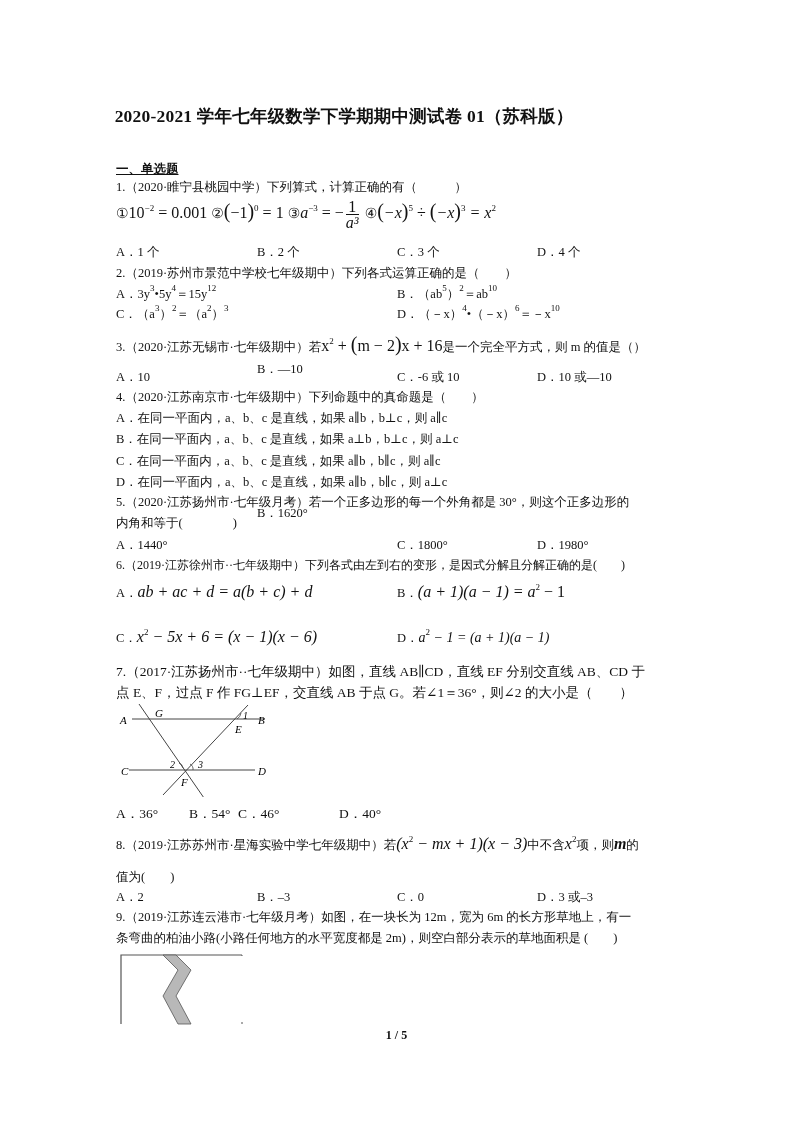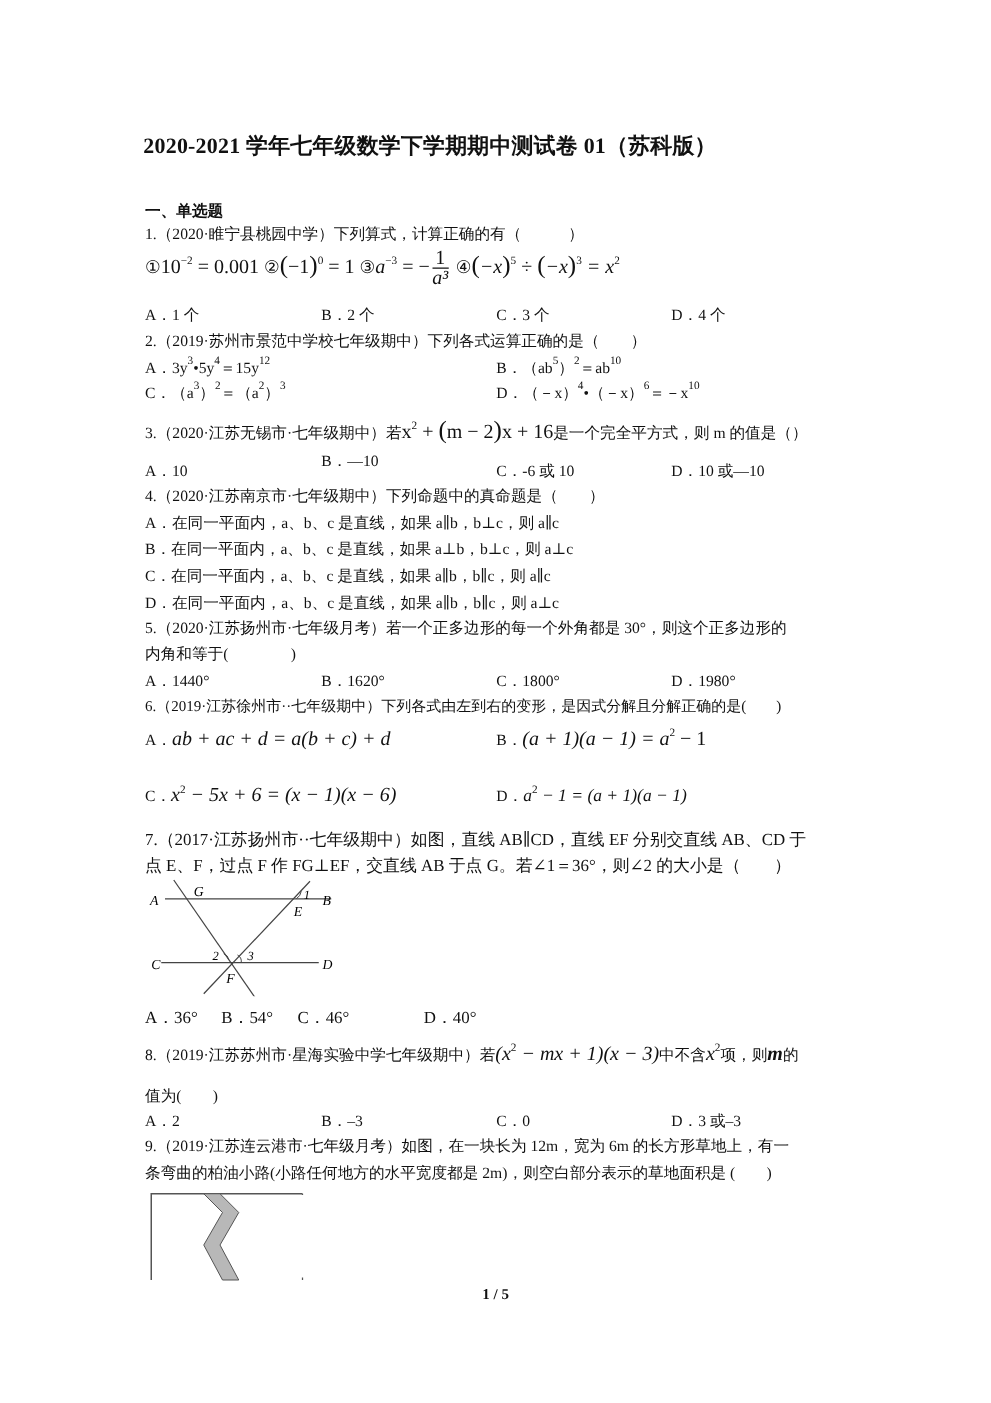--- a/index.html
+++ b/index.html
@@ -18,21 +18,21 @@
   .frac .den { display:block; font-style:italic; }
   .circ { font-size:14px; }
   .footer { left:0; width:793px; top:1028px; text-align:center; font-size:12px; font-weight:bold; }
   svg text { font-family:"Liberation Serif","DejaVu Serif",serif; font-style:italic; }
 </style>
 </head>
 <body>
 
 <div class="abs title">2020-2021 学年七年级数学下学期期中测试卷 01（苏科版）</div>
 
-<div class="abs sec" style="left:116px;top:161px;">一、单选题</div>
+<div class="abs sec" style="left:116px;top:161px;text-decoration:underline;">一、单选题</div>
 
 <div class="abs line" style="left:116px;top:179px;">1.（2020·睢宁县桃园中学）下列算式，计算正确的有（　　　）</div>
 <div class="abs math" style="left:116px;top:199px;">
   <span class="circ">①</span><span>10</span><sup>−2</sup><span> = 0.001</span>
   <span class="circ">②</span><span class="bigp">(</span><span>−1</span><span class="bigp">)</span><sup>0</sup><span> = 1</span>
   <span class="circ">③</span><span class="mi">a</span><sup>−3</sup><span> = −</span><span class="frac"><span class="num">1</span><span class="den">a³</span></span>
   <span class="circ">④</span><span class="bigp">(</span><span class="mi">−x</span><span class="bigp">)</span><sup>5</sup><span> ÷ </span><span class="bigp">(</span><span class="mi">−x</span><span class="bigp">)</span><sup>3</sup><span class="mi"> = x</span><sup>2</sup>
 </div>
 <div class="abs line" style="left:116px;top:244px;">A．1 个</div>
 <div class="abs line" style="left:257px;top:244px;">B．2 个</div>
@@ -63,21 +63,21 @@
 
 <div class="abs line" style="left:116px;top:389px;">4.（2020·江苏南京市·七年级期中）下列命题中的真命题是（　　）</div>
 <div class="abs line" style="left:116px;top:410px;">A．在同一平面内，a、b、c 是直线，如果 a∥b，b⊥c，则 a∥c</div>
 <div class="abs line" style="left:116px;top:431px;text-align:center;">B．在同一平面内，a、b、c 是直线，如果 a⊥b，b⊥c，则 a⊥c</div>
 <div class="abs line" style="left:116px;top:453px;">C．在同一平面内，a、b、c 是直线，如果 a∥b，b∥c，则 a∥c</div>
 <div class="abs line" style="left:116px;top:474px;">D．在同一平面内，a、b、c 是直线，如果 a∥b，b∥c，则 a⊥c</div>
 
 <div class="abs line" style="left:116px;top:494px;">5.（2020·江苏扬州市·七年级月考）若一个正多边形的每一个外角都是 30°，则这个正多边形的</div>
 <div class="abs line" style="left:116px;top:515px;">内角和等于(　　　　)</div>
 <div class="abs line" style="left:116px;top:537px;">A．1440°</div>
-<div class="abs line" style="left:257px;top:537px;text-align:right;">B．1620°</div>
+<div class="abs line" style="left:257px;top:505px;text-align:right;">B．1620°</div>
 <div class="abs line" style="left:397px;top:537px;">C．1800°</div>
 <div class="abs line" style="left:537px;top:537px;">D．1980°</div>
 
 <div class="abs line" style="left:116px;top:557px;font-size:12px;">6.（2019·江苏徐州市··七年级期中）下列各式由左到右的变形，是因式分解且分解正确的是(　　)</div>
 <div class="abs" style="left:116px;top:583px;">
   <span class="line">A．</span><span class="math mi">ab + ac + d = a(b + c) + d</span>
 </div>
 <div class="abs" style="left:397px;top:583px;">
   <span class="line">B．</span><span class="math mi">(a + 1)(a − 1) = a</span><sup>2</sup><span class="math"> − 1</span>
 </div>
@@ -103,21 +103,21 @@
   <text x="128" y="17" font-size="10">1</text>
   <text x="143" y="22" font-size="11">B</text>
   <text x="120" y="31" font-size="11">E</text>
   <text x="6" y="73" font-size="11">C</text>
   <text x="55" y="66" font-size="10">2</text>
   <text x="83" y="66" font-size="10">3</text>
   <text x="143" y="73" font-size="11">D</text>
   <text x="66" y="84" font-size="11">F</text>
 </svg>
 <div class="abs line" style="left:116px;top:806px;font-size:13.5px;">A．36°</div>
-<div class="abs line" style="left:177px;top:806px;font-size:13.5px;">B．54°</div>
+<div class="abs line" style="left:189px;top:806px;font-size:13.5px;">B．54°</div>
 <div class="abs line" style="left:238px;top:806px;font-size:13.5px;">C．46°</div>
 <div class="abs line" style="left:299px;top:806px;font-size:13.5px;margin-left:40px;">D．40°</div>
 
 <div class="abs line" style="left:116px;top:836px;">
   <span>8.（2019·江苏苏州市·星海实验中学七年级期中）若</span><span class="math mi">(x</span><sup>2</sup><span class="math mi"> − mx + 1)(x − 3)</span><span>中不含</span><span class="math mi">x</span><sup>2</sup><span>项，则</span><span class="math mi" style="font-weight:bold;">m</span><span>的</span>
 </div>
 <div class="abs line" style="left:116px;top:869px;">值为(　　)</div>
 <div class="abs line" style="left:116px;top:889px;">A．2</div>
 <div class="abs line" style="left:257px;top:889px;">B．–3</div>
 <div class="abs line" style="left:397px;top:889px;">C．0</div>

